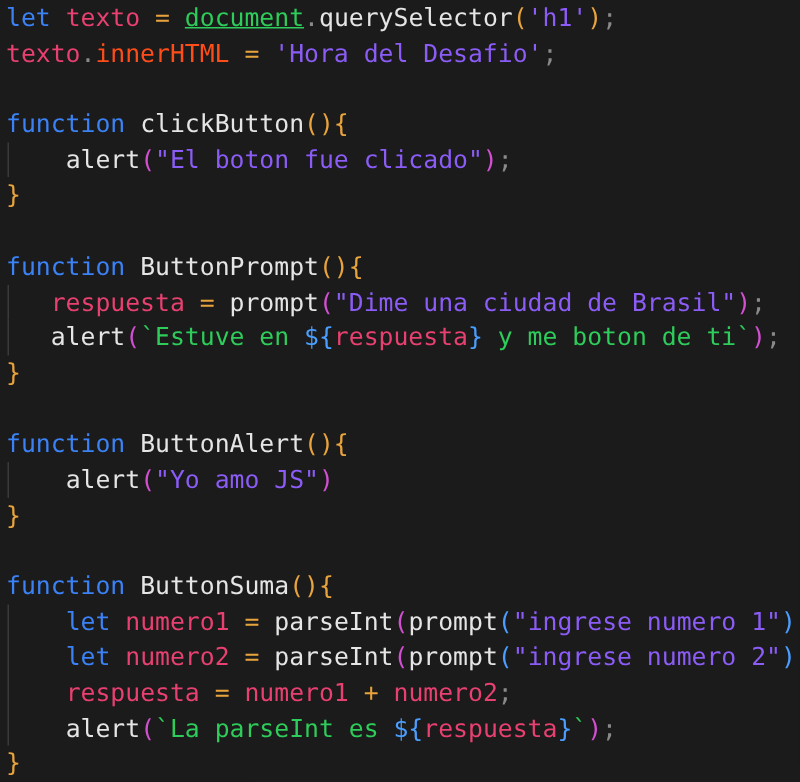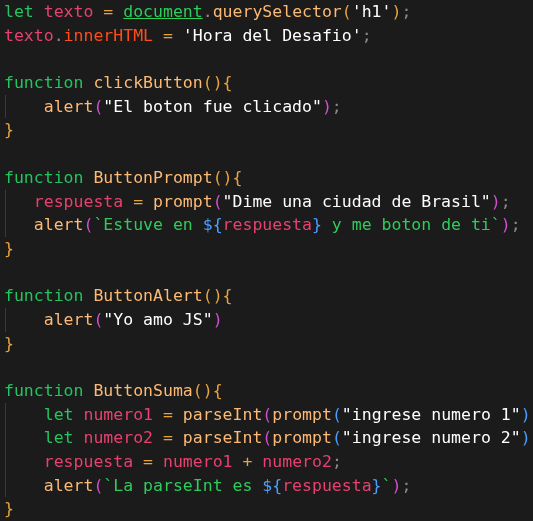--- a/index.html
+++ b/index.html
@@ -36,23 +36,23 @@
   .code-line.indented::before {
     content: "";
     position: absolute;
     left: 5px;
     top: 0;
     bottom: 0;
     width: 1px;
     background: #3a3a3a;
   }
   
-  .kw      { color: #22c55e; }
-  .fn      { color: #fdba74; }
-  .str     { color: #ffffff; }
+  .kw      { color: #3b82f6; }
+  .fn      { color: #e5e5e5; }
+  .str     { color: #8b5cf6; }
   .var     { color: #e84070; }
   .op      { color: #e8a33d; }
   .prop    { color: #ff4d1a; text-align: right; }
   .punct   { color: #8a8a8a; }
   .obj     { color: #2ecc5a; text-decoration: underline; }
   .br1     { color: #e8a33d; }
   .br2     { color: #d24fd2; }
   .br3     { color: #4a9eff; }
   .tpl     { color: #2ecc5a; }
   .tplsym  { color: #4a9eff; }

